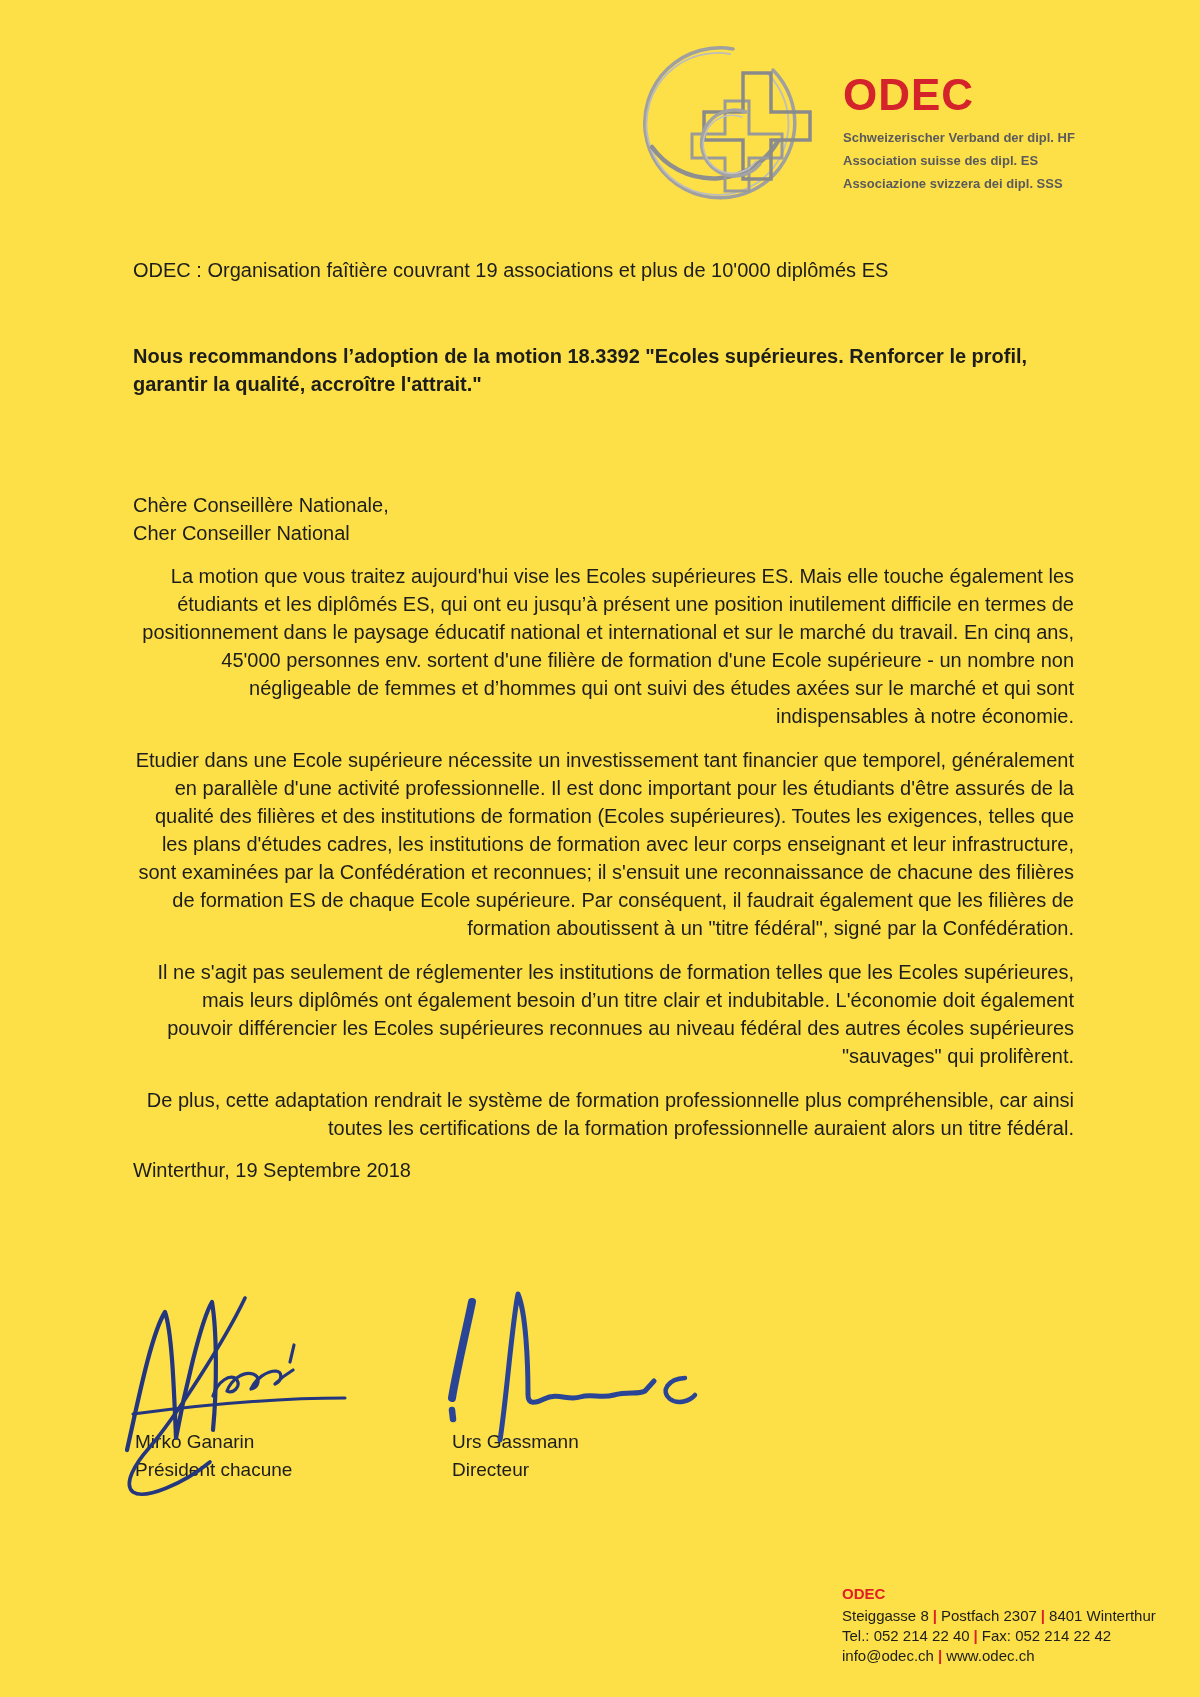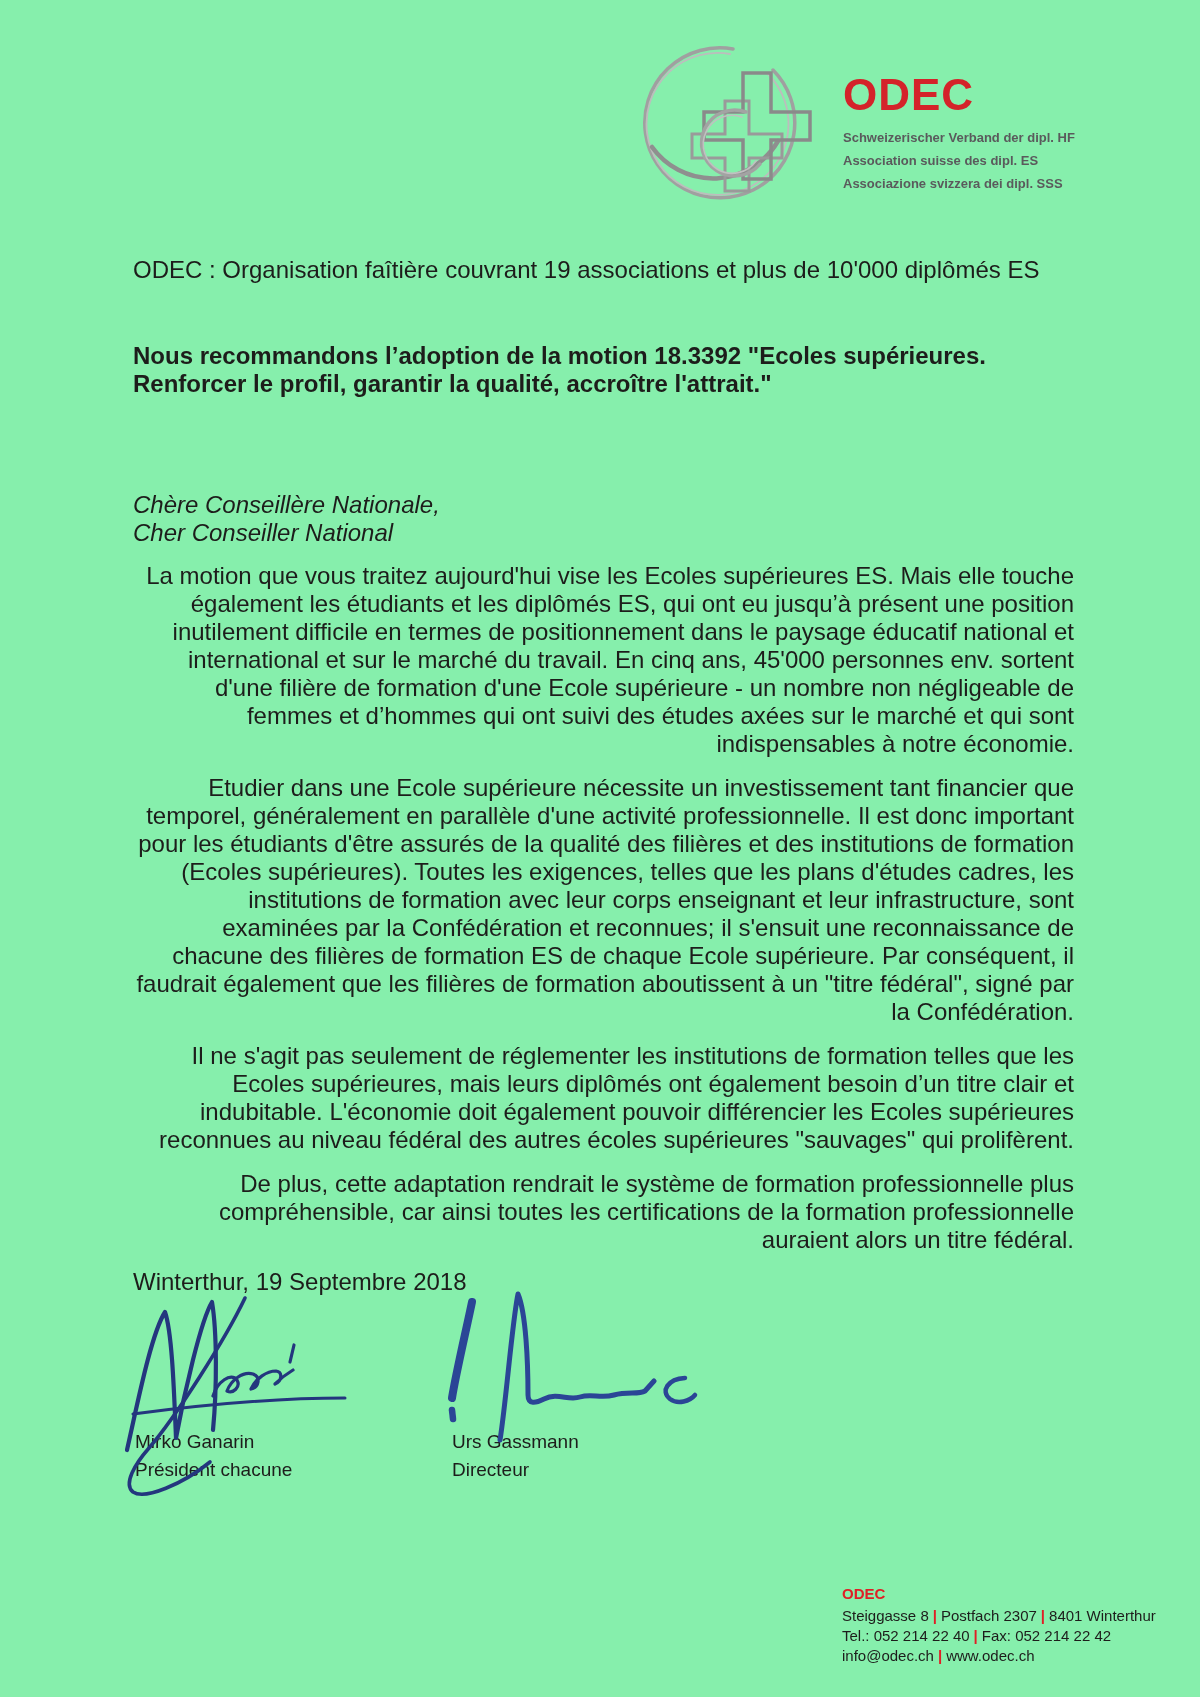--- a/index.html
+++ b/index.html
@@ -3,42 +3,42 @@
 <meta charset="utf-8">
 <style>
   * { box-sizing: border-box; margin: 0; padding: 0; }
   html, body { background: #ffffff; }
   body {
     width: 1200px; height: 1697px;
     font-family: "Liberation Sans", "DejaVu Sans", sans-serif;
     color: #1d1d1b;
     position: relative;
   }
-  .page { position: absolute; inset: 0; width: 1200px; height: 1697px; background: #86efac; overflow: hidden; }
+  .page { position: absolute; inset: 0; width: 1200px; height: 1697px; background: #fde047; overflow: hidden; }
 
   
   .letterhead { position: absolute; left: 630px; top: 45px; width: 470px; height: 160px; }
   .logo-mark { position: absolute; left: 0; top: 0; }
   .brand { position: absolute; left: 213px; top: 28px; }
   .brand-name {
     font-size: 44px; font-weight: bold; letter-spacing: 1px;
     color: #d4232a; line-height: 1;
   }
   .brand-sub { margin-top: 9px; font-size: 13px; line-height: 23px; font-weight: bold; color: #5a5a5c; }
 
   
   .letter {
     position: absolute; left: 133px; top: 256px; width: 941px;
-    font-size: 24px; line-height: 28px; color: #1d1d1b;
+    font-size: 20px; line-height: 28px; color: #1d1d1b;
     text-align: left;
   }
   .letter p { margin: 0; }
   .heading { font-weight: bold; margin-top: 58px !important; }
   .salutation { margin-top: 93px !important; }
-  .salutation .line { display: block; font-style: italic; }
+  .salutation .line { display: block; }
   .para { margin-top: 16px !important; text-align: right; }
   .para-first { margin-top: 15px !important; }
   .thanks { margin-top: 61px !important; }
   .dateline { margin-top: 14px !important; }
 
   
   .sig-text { position: absolute; font-size: 19px; line-height: 28px; }
   .sig-text-1 { left: 135px; top: 1428px; }
   .sig-text-2 { left: 452px; top: 1428px; }
   .sig-svg { position: absolute; z-index: 2; }

